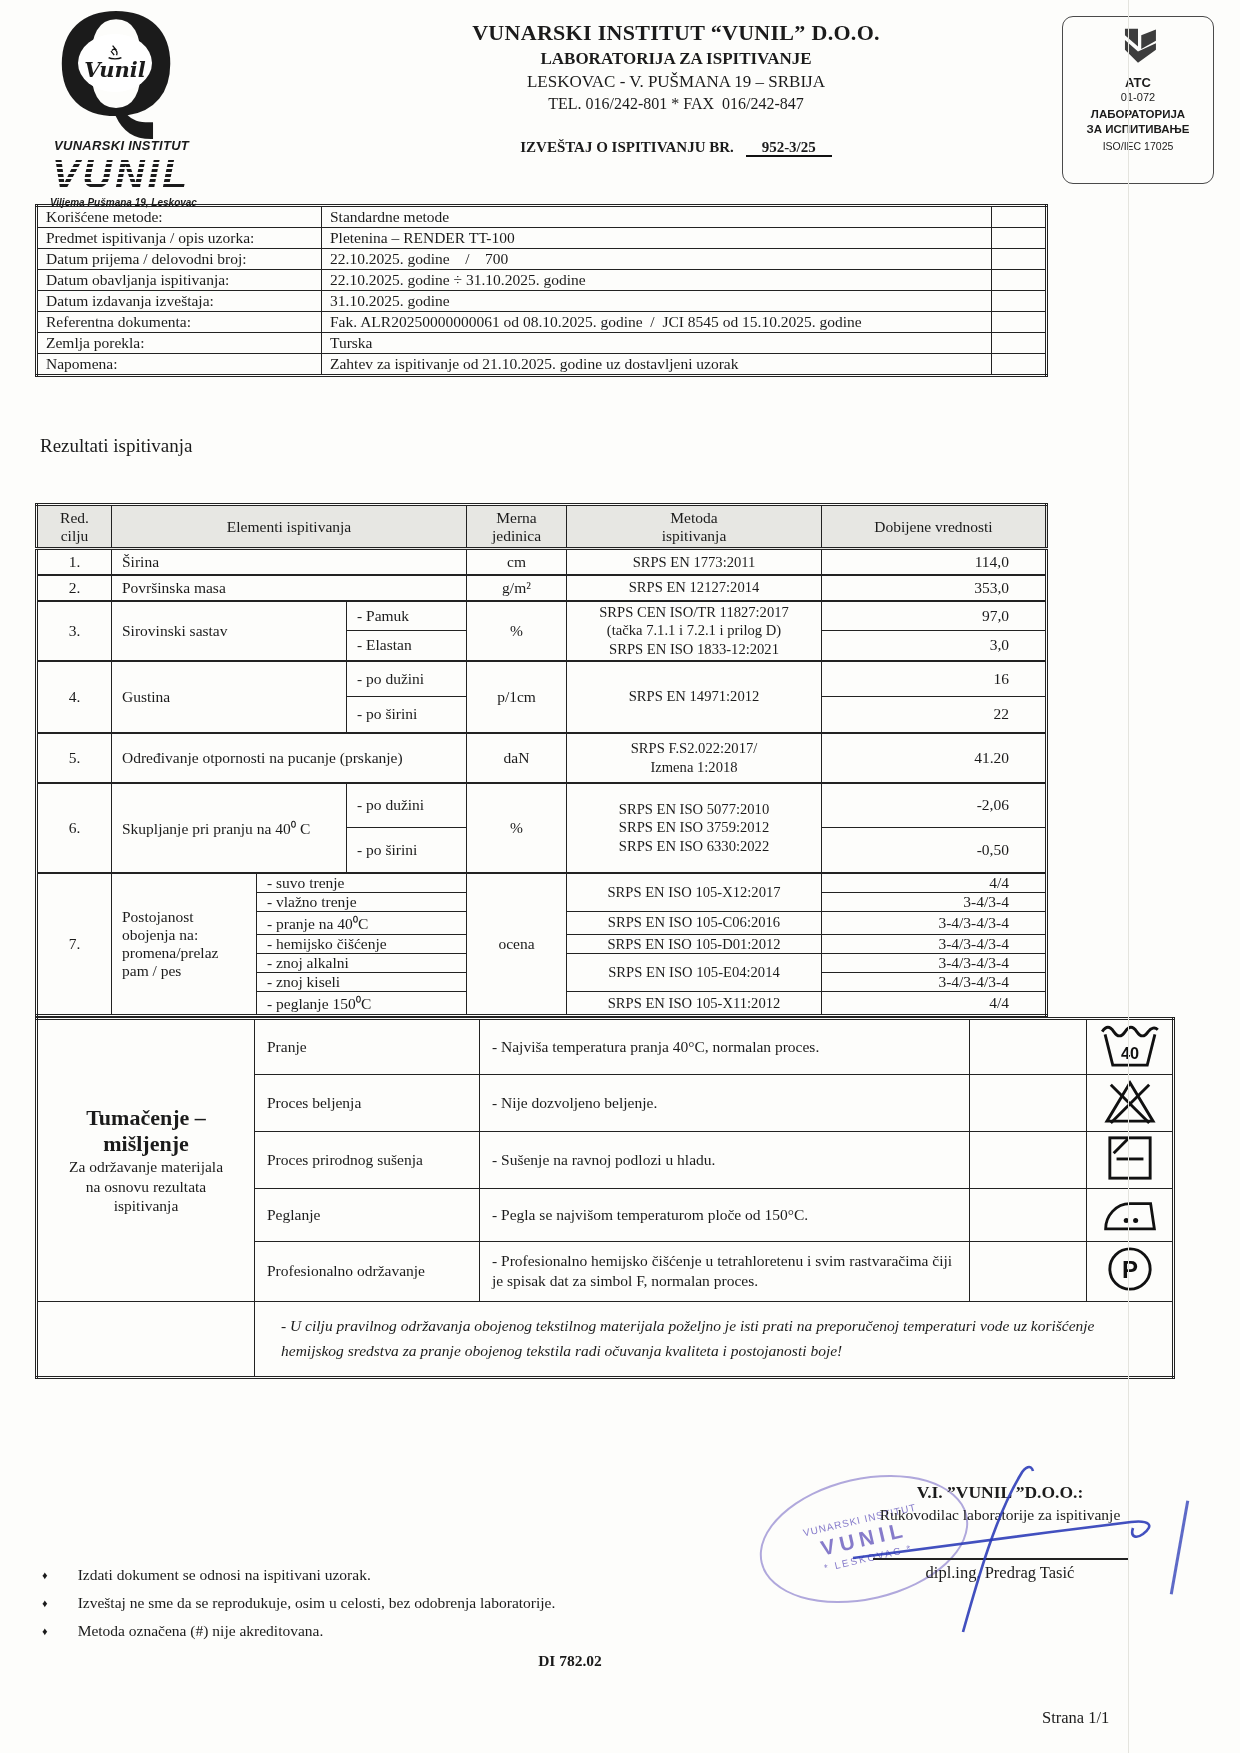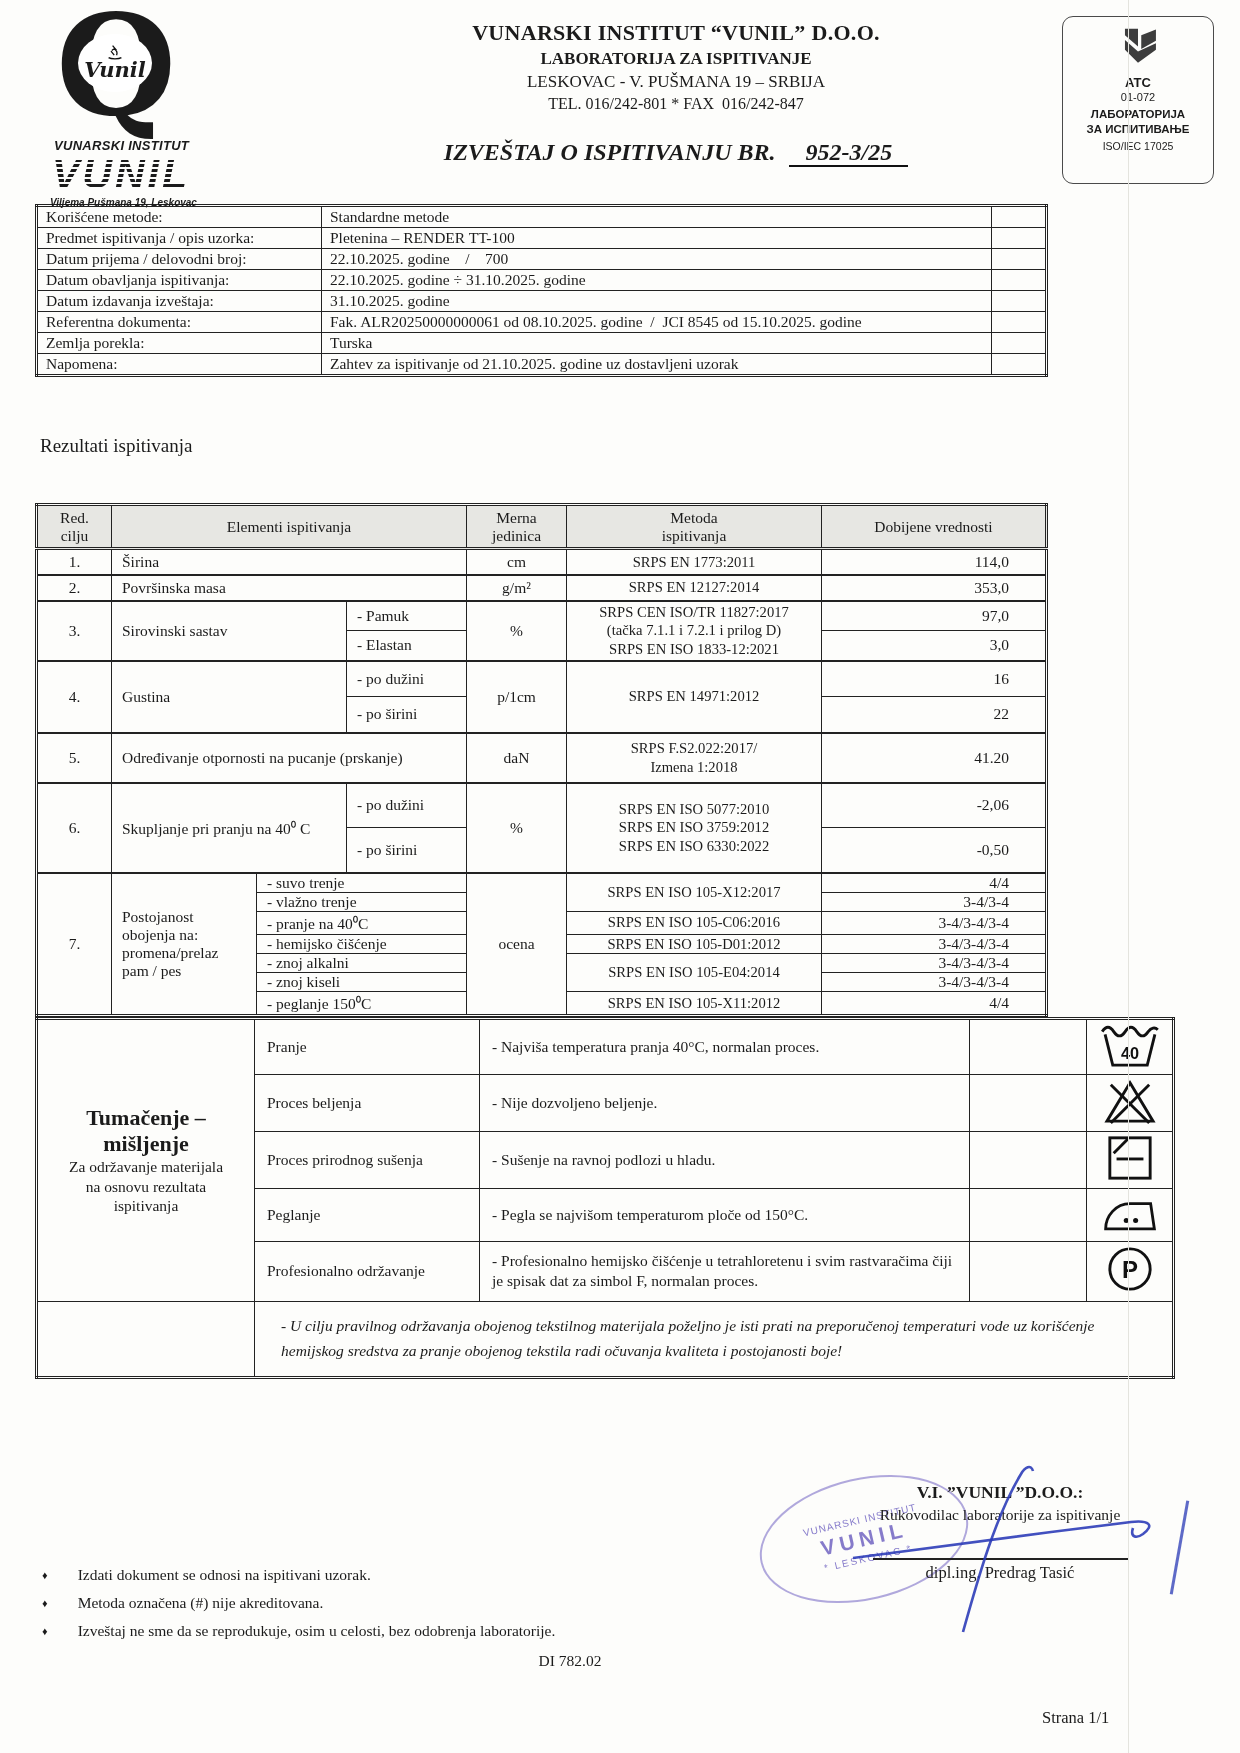--- a/index.html
+++ b/index.html
@@ -27,21 +27,21 @@
                 font-size:41px; line-height:40px; letter-spacing:3px; display:inline-block; }
   .brand-stripes { position:absolute; inset:0;
                    background:repeating-linear-gradient(to bottom, rgba(255,255,255,0) 0 3px, #fdfdfb 3px 5px); }
   .addr-small { font-family:"Liberation Sans", sans-serif; font-weight:bold; font-style:italic;
                 font-size:10px; margin:3px 0 0 12px; }
   .center-block { flex:1; text-align:center; padding-top:8px; }
   .inst-name { font-size:22px; font-weight:bold; letter-spacing:.3px; }
   .lab-line  { font-size:17px; font-weight:bold; margin-top:3px; }
   .addr-line { font-size:17px; margin-top:3px; }
   .tel-line  { font-size:16px; margin-top:3px; }
-  .report-title { font-size:24px; font-weight:bold; font-style:italic; margin-top:26px; }
+  .report-title { font-size:15px; font-weight:bold; margin-top:26px; }
   .report-no { border-bottom:2.5px solid #111; padding:0 16px; margin-left:8px; }
   .atc-box { width:152px; height:168px; border:1.5px solid #4a4a4a; border-radius:11px; margin-top:4px;
              text-align:center; padding:10px 4px; font-family:"Liberation Sans", sans-serif; }
   .atc-logo { width:50px; height:44px; fill:#3d3d3d; }
   .atc-name { font-size:13px; font-weight:bold; }
   .atc-num  { font-size:11px; margin:1px 0 4px; }
   .atc-lab  { font-size:11.5px; font-weight:600; line-height:1.3; }
   .atc-std  { font-size:10.5px; margin-top:3px; }
 
   
@@ -93,21 +93,21 @@
   .stamp .s1 { font-size:10px; letter-spacing:1px; }
   .stamp .s2 { font-size:21px; font-weight:bold; letter-spacing:5px; margin:2px 0; }
   .stamp .s3 { font-size:10px; letter-spacing:2px; }
   .sig-scribble { position:absolute; top:1462px; left:835px; width:360px; height:175px; pointer-events:none; }
   .sig-scribble path { stroke:#2838b6; stroke-width:2.6; fill:none; opacity:.88; }
   .slash { position:absolute; left:1178px; top:1500px; width:2.5px; height:95px; background:#2838b6; transform:rotate(10deg); opacity:.75; }
 
   .bullets { position:absolute; top:1566px; left:42px; font-size:15.5px; }
   .bullets .brow { height:28px; }
   .bullets .dia { font-size:11px; vertical-align:1px; margin-right:30px; }
-  .doc-code { position:absolute; top:1652px; left:0; width:1120px; text-align:center; font-size:15.5px; font-weight:normal;padding-left:20px; }
+  .doc-code { position:absolute; top:1652px; left:0; width:1120px; text-align:center; font-size:15.5px; font-weight:bold;padding-left:20px; }
   .page-no { position:absolute; top:1708px; left:1042px; font-size:16.5px; }
 </style>
 </head>
 <body>
 
 <div class="scanline"></div>
 
 <header class="hdr">
   <div class="logo-block">
     <div class="qwrap">
@@ -423,17 +423,17 @@
   <div class="sig-name">dipl.ing. Predrag Tasić</div>
 </div>
 <svg class="sig-scribble" viewBox="0 0 360 175">
   <path d="M128,170 C142,120 160,55 186,12 C190,5 196,2 198,9"></path>
   <path d="M18,96 C90,86 200,72 296,60 C314,58 320,63 308,72 C301,77 295,75 298,66"></path>
 </svg>
 <div class="slash"></div>
 
 <div class="bullets">
   <div class="brow"><span class="dia">♦</span><span>Izdati dokument se odnosi na ispitivani uzorak.</span></div>
+  <div class="brow"><span class="dia">♦</span><span>Izveštaj ne sme da se reprodukuje, osim u celosti, bez odobrenja laboratorije.</span></div>
   <div class="brow"><span class="dia">♦</span><span>Metoda označena (#) nije akreditovana.</span></div>
-  <div class="brow"><span class="dia">♦</span><span>Izveštaj ne sme da se reprodukuje, osim u celosti, bez odobrenja laboratorije.</span></div>
 </div>
 <div class="doc-code">DI 782.02</div>
 <div class="page-no">Strana 1/1</div>
 
 </body></html>

